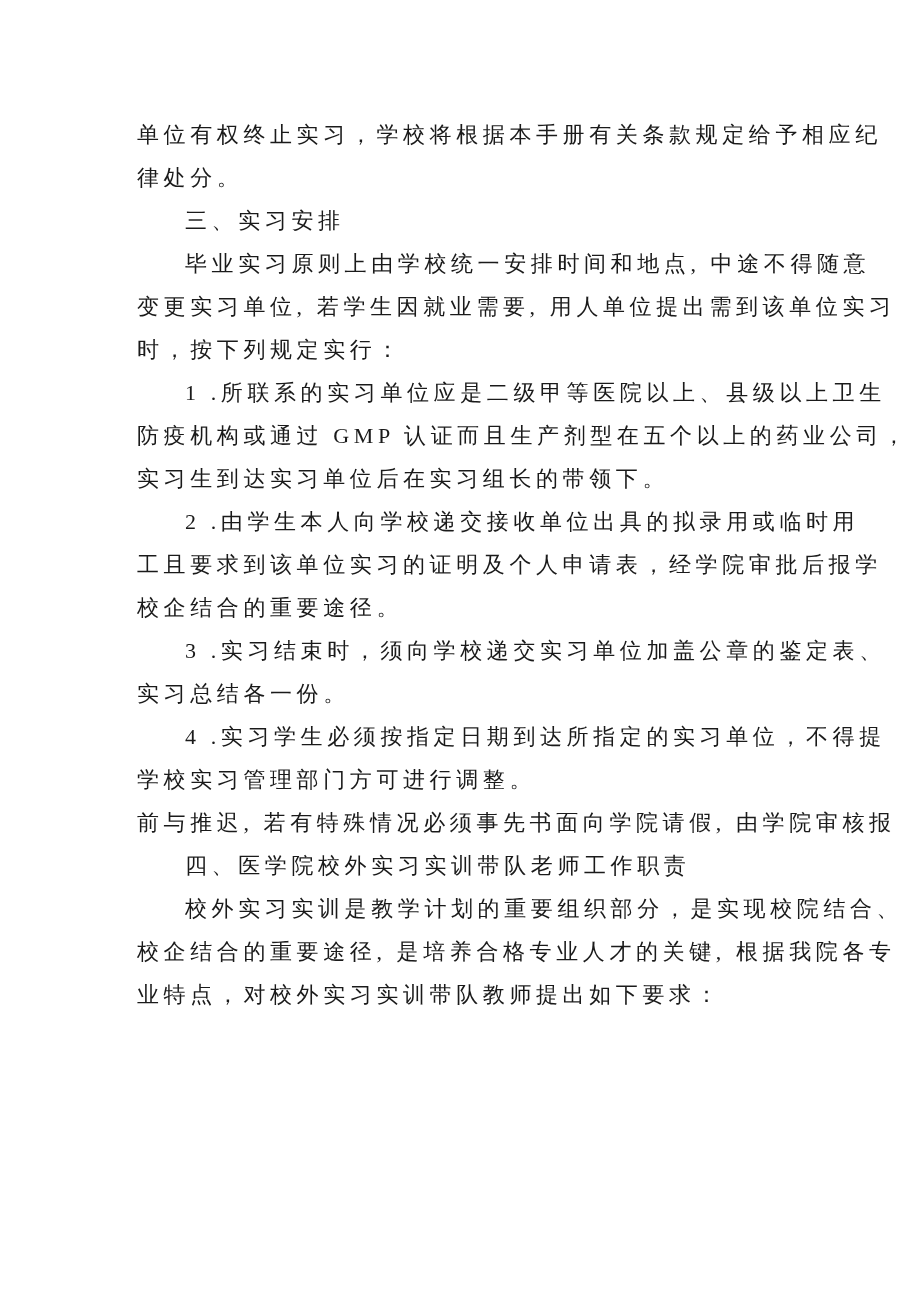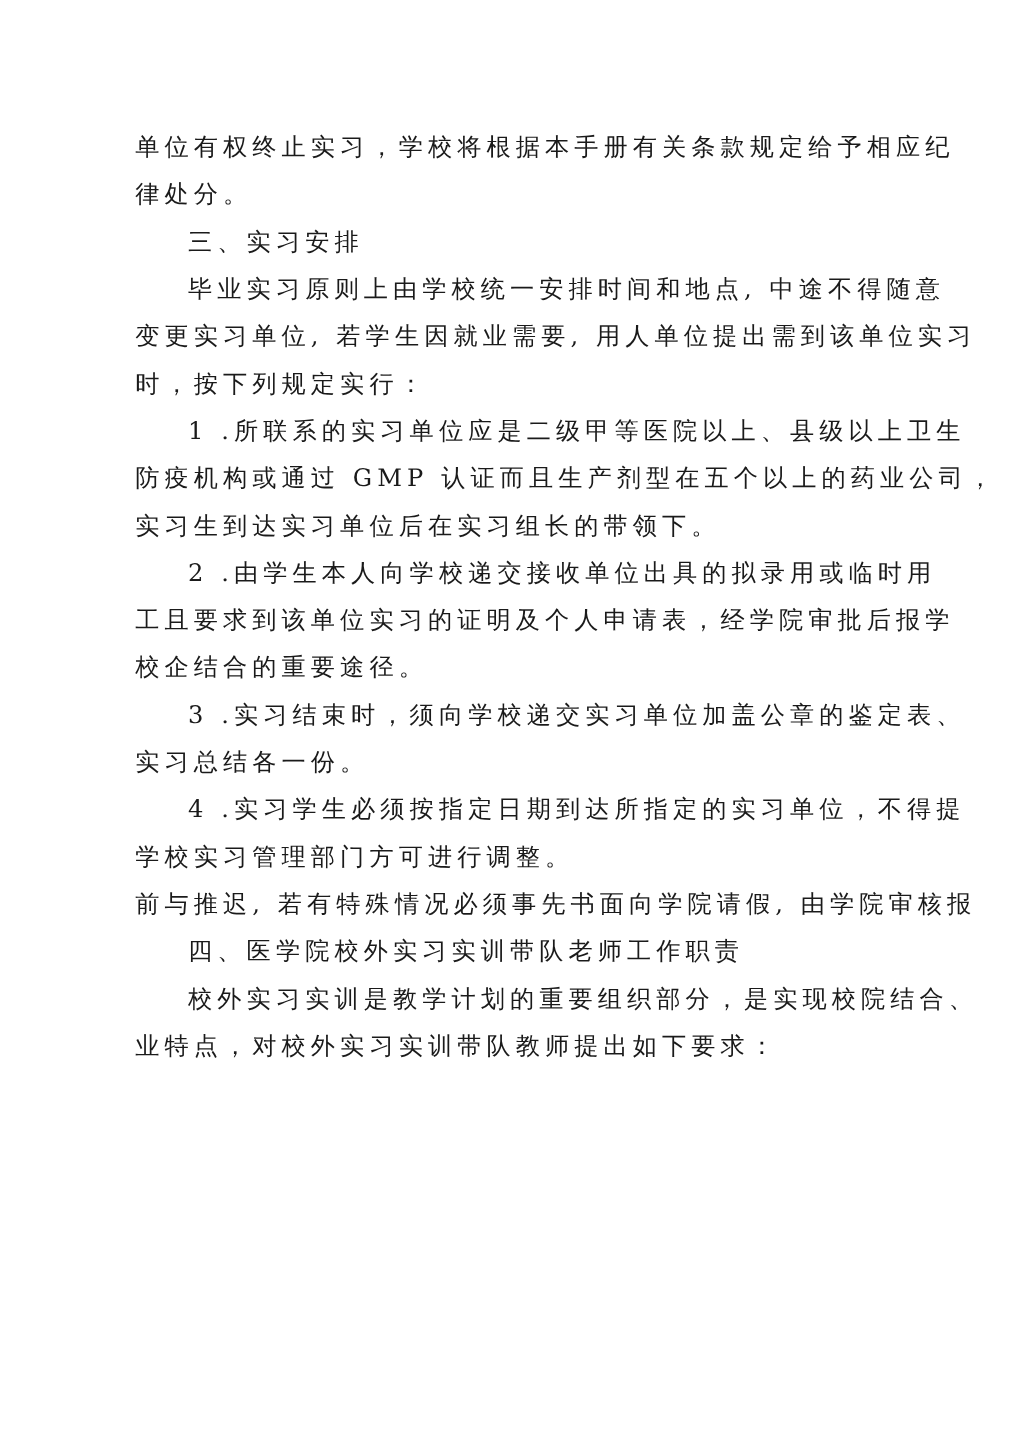--- a/index.html
+++ b/index.html
@@ -10,23 +10,24 @@
     body {
       width: 920px;
       height: 1301px;
       position: relative;
       overflow: hidden;
       font-family: "DejaVu Serif", "Liberation Serif", serif;
       color: #1a1a1a;
     }
     .page {
       position: absolute;
-      left: 123px;
+      left: 137px;
       top: 113px;
       width: 680px;
+      font-family: Liberation Serif, serif;
     }
     .line {
       position: relative;
       height: 43px;
       line-height: 43px;
       font-size: 22px;
       letter-spacing: 4.6px;
       white-space: nowrap;
     }
     .indent {
@@ -59,14 +60,15 @@
   <div class="line">实习总结各一份。</div>
 
   <div class="line indent">4 .实习学生必须按指定日期到达所指定的实习单位，不得提</div>
   <div class="line">学校实习管理部门方可进行调整。</div>
   <div class="line">前与推迟, 若有特殊情况必须事先书面向学院请假, 由学院审核报</div>
 
 
   <div class="line indent">四、医学院校外实习实训带队老师工作职责</div>
 
   <div class="line indent">校外实习实训是教学计划的重要组织部分，是实现校院结合、</div>
+  <div class="line">校企结合的重要途径, 是培养合格专业人才的关键, 根据我院各专</div>
   <div class="line">业特点，对校外实习实训带队教师提出如下要求：</div>
 </div>
 
 </body></html>

